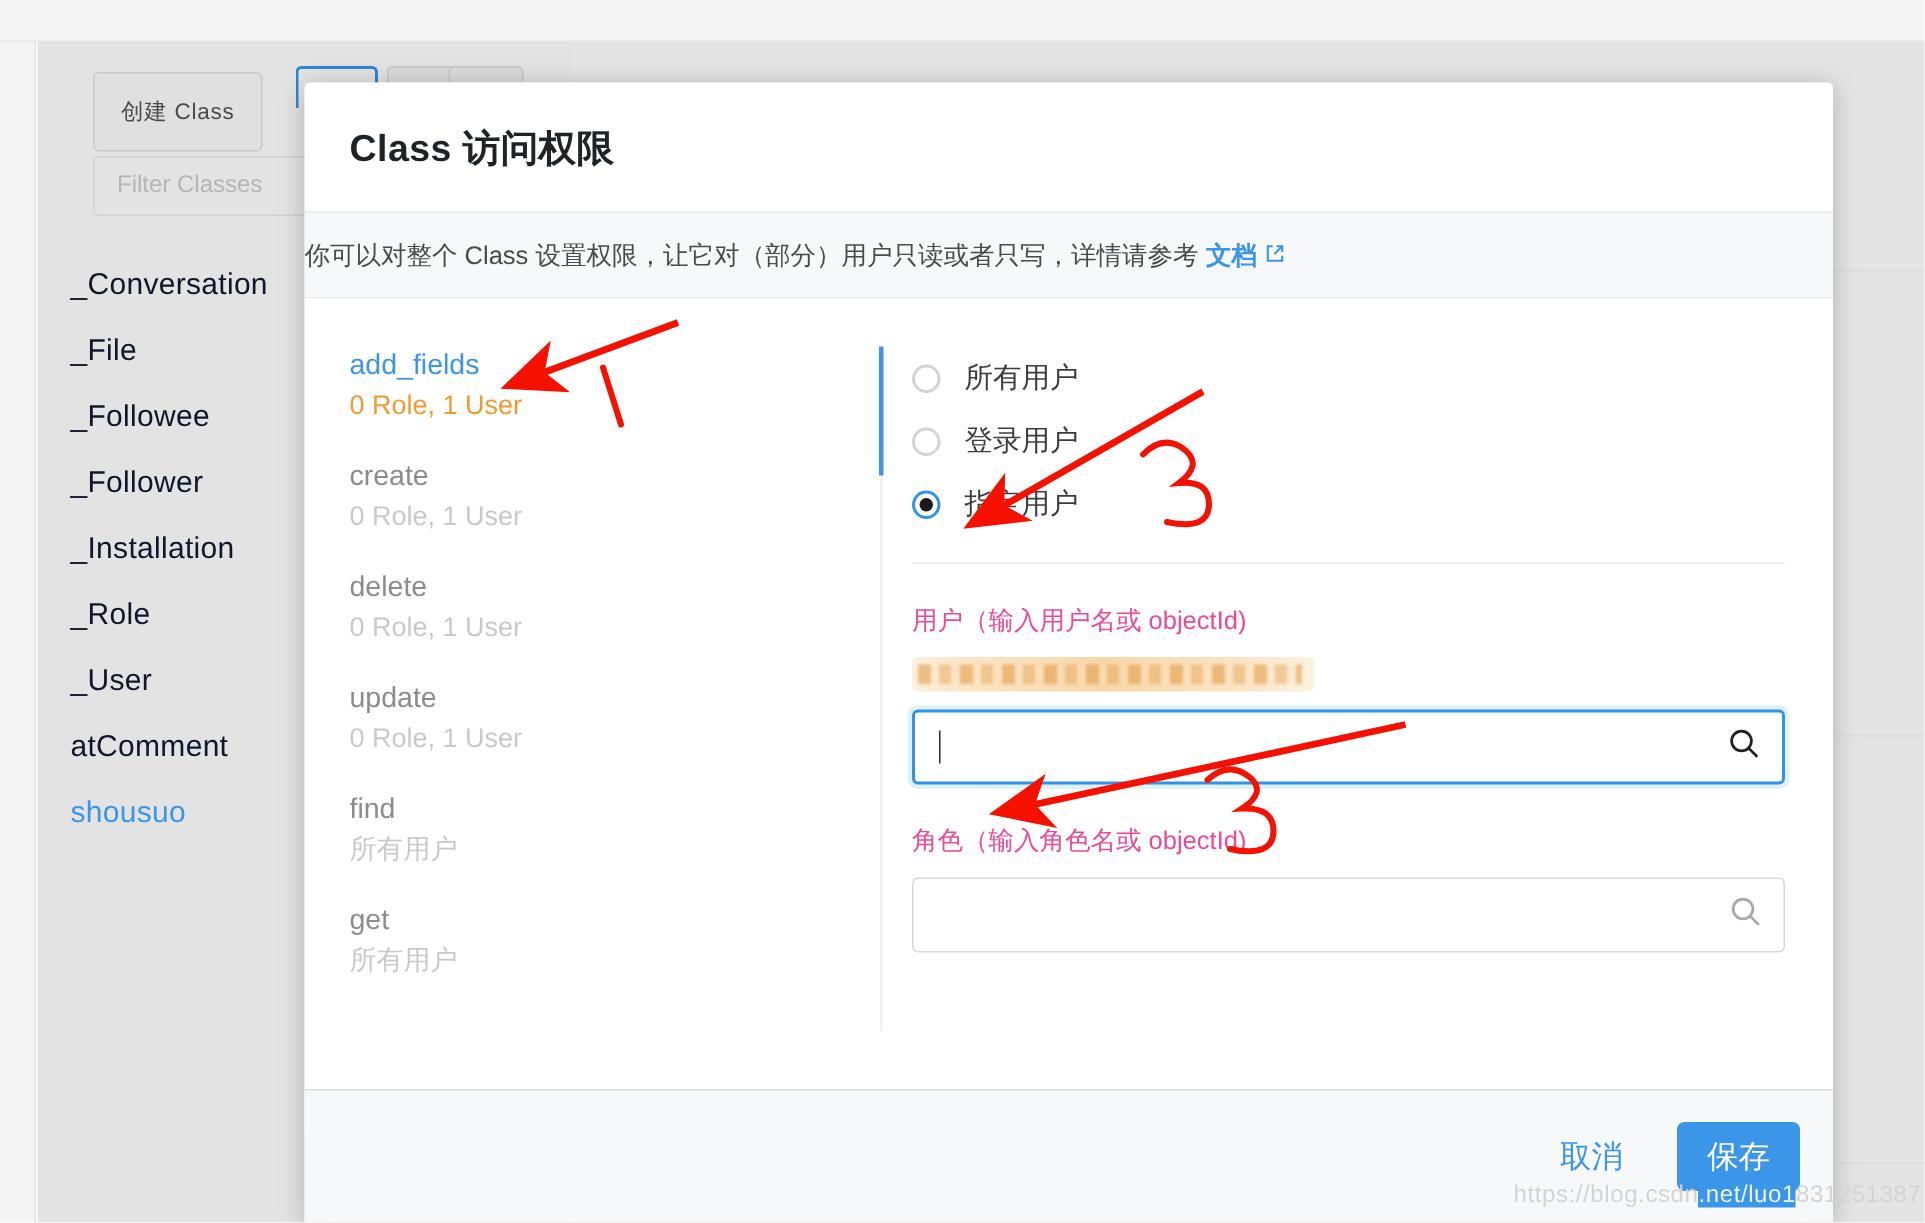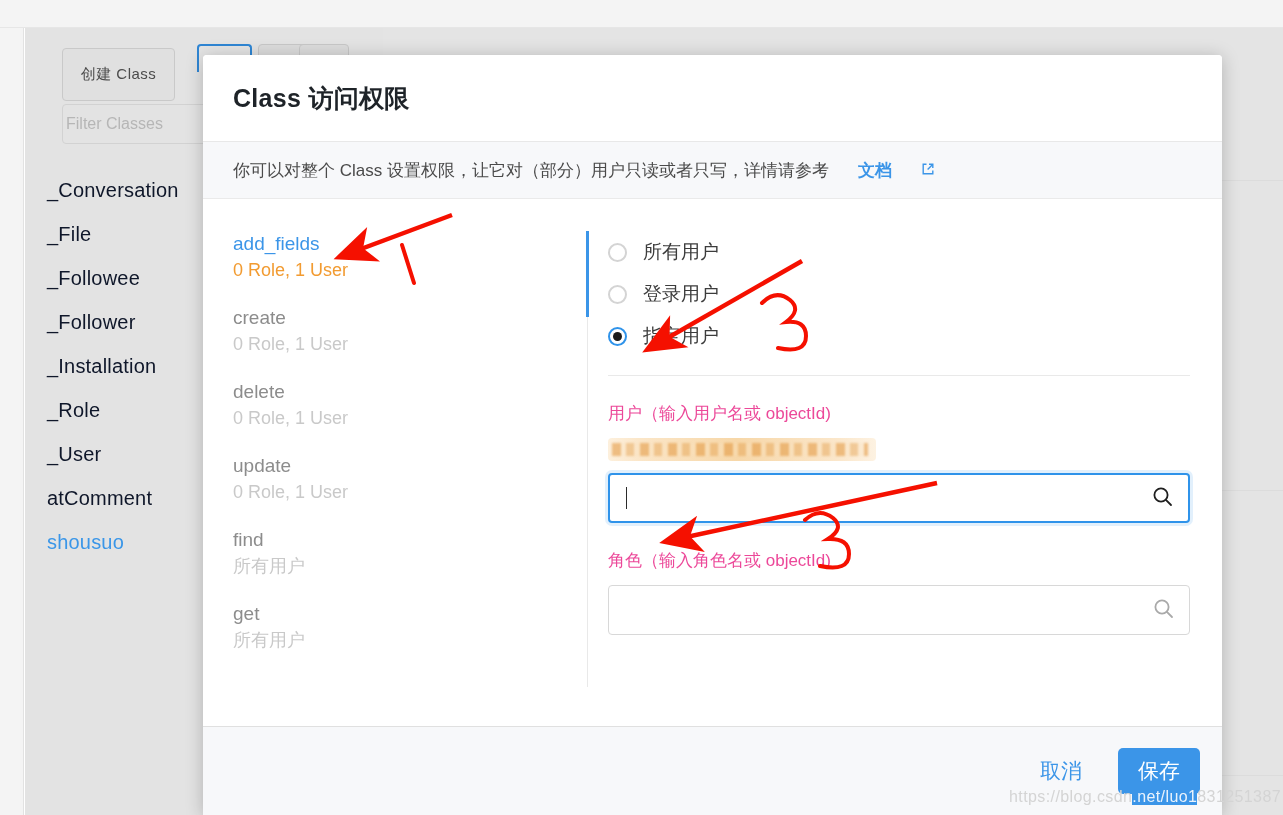--- a/index.html
+++ b/index.html
@@ -21,21 +21,21 @@
 
   .create-btn {
     position: absolute; left: 62px; top: 48px; width: 113px; height: 53px;
     background: #e0e0e0; border: 1px solid #c9c9c9; border-radius: 4px;
     display: flex; align-items: center; justify-content: center;
     font-size: 15px; color: #4b4b4b; letter-spacing: .5px;
   }
   .filter-input {
     position: absolute; left: 62px; top: 104px; width: 182px; height: 40px;
     background: #e3e3e3; border: 1px solid #d2d2d2; border-radius: 4px;
-    display: flex; align-items: center; padding-left: 3px;
+    display: flex; align-items: center; padding-left: 15px;
     font-size: 16px; color: #b6b6b6;
   }
   .tool-btn {
     position: absolute; top: 44px; height: 28px;
     background: #dcdcdc; border: 1px solid #c8c8c8; border-radius: 4px 4px 0 0;
   }
   .tool-btn.sel { border: 2px solid #2f86d4; border-bottom: none; background: #e4e4e4; }
 
   .class-list { position: absolute; left: 47px; top: 168px; width: 300px; }
   .class-item {
@@ -56,22 +56,22 @@
     overflow: hidden;
   }
   .modal-header {
     height: 87px; display: flex; align-items: center;
     padding-left: 30px; background: #ffffff; border-bottom: 1px solid #e8e8e8;
   }
   .modal-title { font-size: 25px; font-weight: bold; color: #1e2328; letter-spacing: .3px; }
 
   .modal-desc {
     height: 57px; background: #f7f8fa; border-bottom: 1px solid #eaeaea;
-    display: flex; align-items: center; padding-left: 30px;
-    font-size: 17px; color: #4a4a4a; gap: 24px;
+    display: flex; align-items: center; 
+    font-size: 17px; color: #4a4a4a;
   }
   .doc-link { color: #3b95e8; font-weight: bold; margin-left: 5px; text-decoration: none; }
   .ext-ico { display: inline-block; margin-left: 5px; color: #3b95e8; font-size: 14px; }
 
   .modal-body { position: relative; height: 558px; background: #ffffff; display: flex; }
 
   
   .perm-list { width: 380px; padding: 32px 0 0 30px; position: relative; }
   .perm-item { margin-bottom: 22px; }
   .perm-name { font-size: 19px; color: #8c8c8c; line-height: 26px; }

